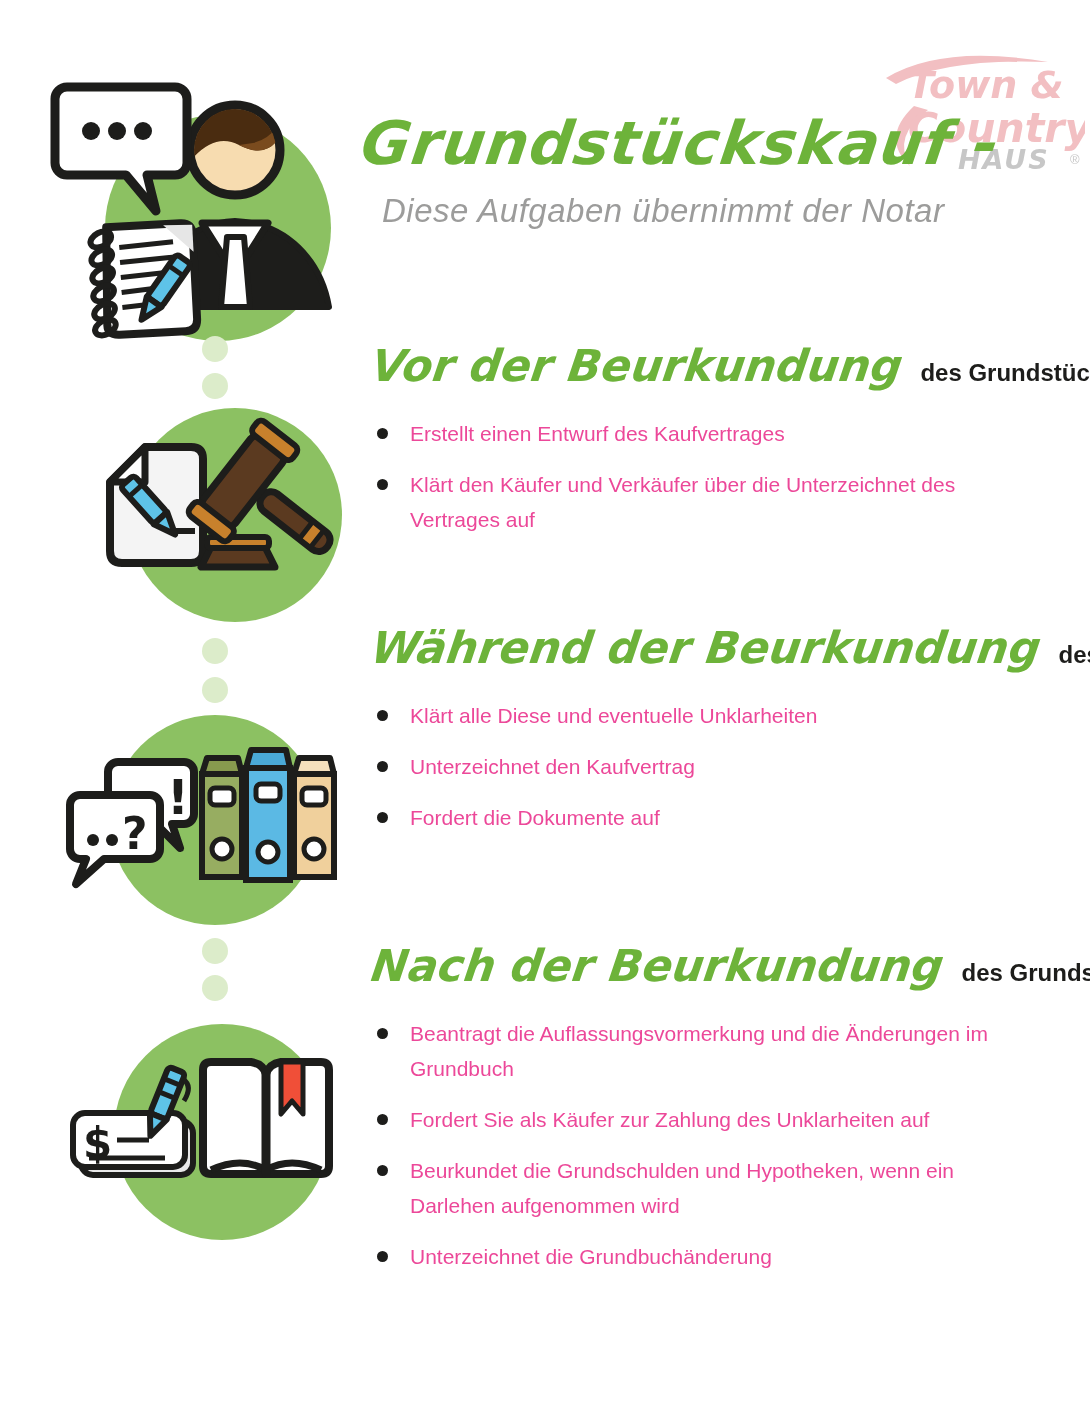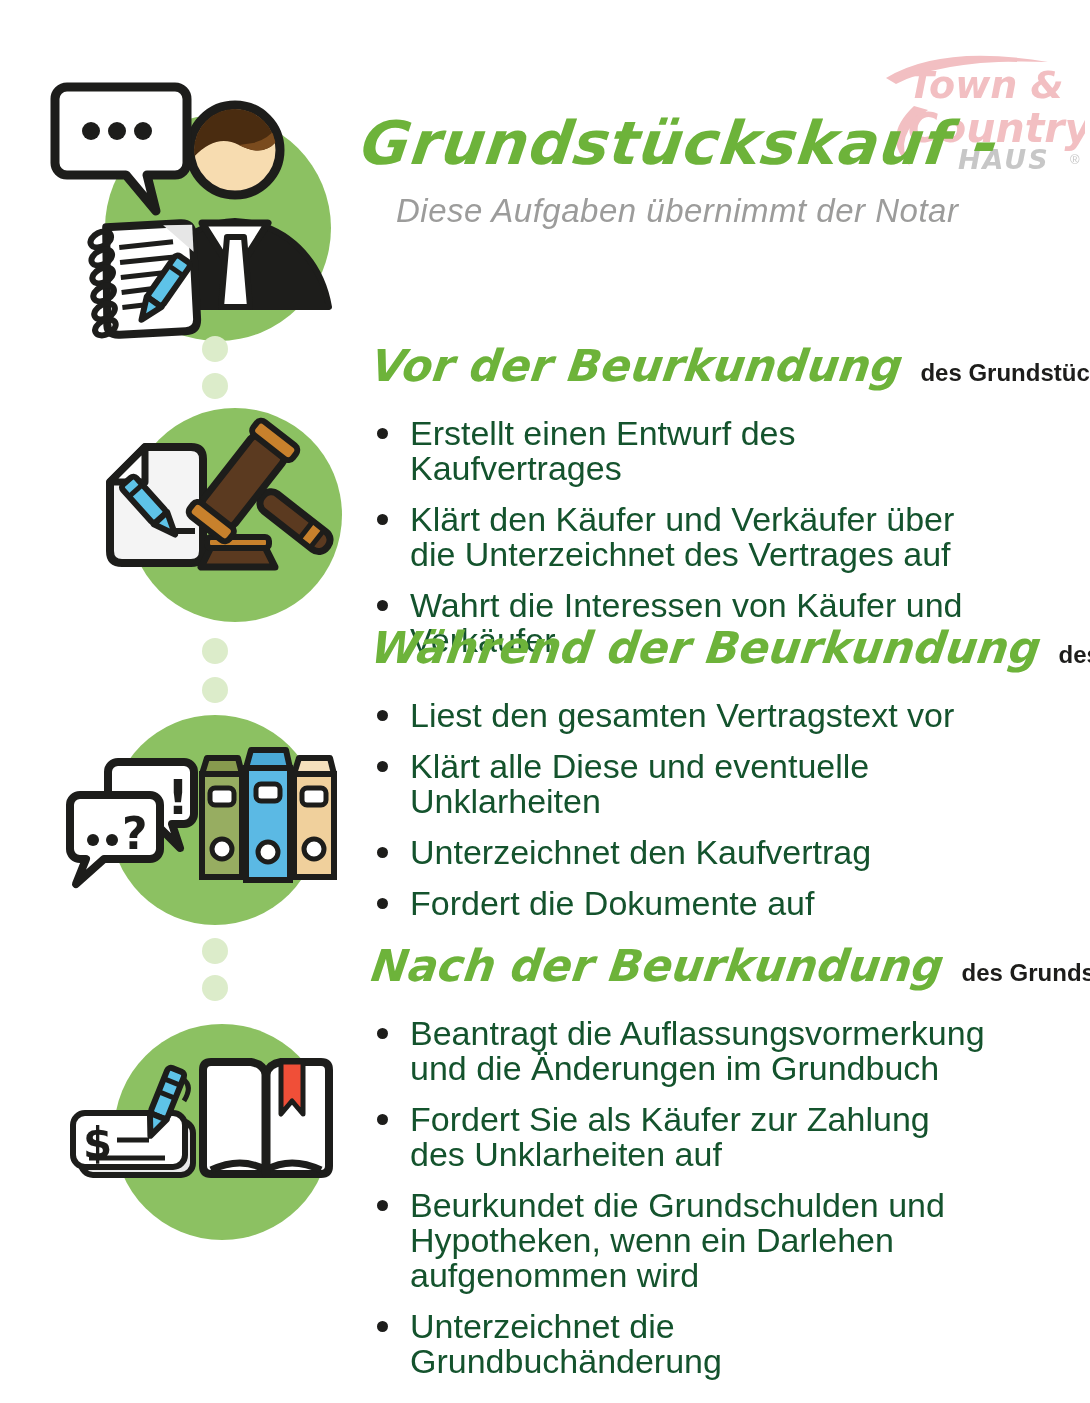--- a/index.html
+++ b/index.html
@@ -12,38 +12,38 @@
   .logo-box { position:absolute; left:880px; top:42px; width:205px; height:130px; }
 
   .title-block { position:absolute; left:362px; top:108px; width:700px; }
   .page-title {
     font-family:"DejaVu Sans", sans-serif;
     font-size:60px; font-weight:700; font-style:italic;
     color:#6db33a; display:inline-block; transform:skewX(-8deg);
     letter-spacing:1px;
   }
   .page-subtitle {
-    margin-top:14px; margin-left:34px;
+    margin-top:14px; margin-left:20px;
     font-size:33px; font-style:italic; color:#9c9c9b; letter-spacing:0.5px;
   }
 
   .section { position:absolute; left:372px; width:640px; }
   .section-heading { display:flex; align-items:baseline; height:64px; white-space:nowrap; }
   .heading-script {
     font-family:"DejaVu Sans", sans-serif;
     font-size:44px; font-weight:700; font-style:italic;
     color:#6db33a; display:inline-block; transform:skewX(-8deg);
   }
   .heading-suffix {
     font-size:24px; font-weight:700; color:#1d1d1b; margin-left:18px;
   }
   .bullet-list { list-style:none; margin-top:12px; width:620px; }
   .bullet-list li {
     position:relative; padding-left:38px; margin-bottom:16px;
-    font-size:34px; line-height:35px; color:#14532d;
+    font-size:21px; line-height:35px; color:#ec4899;
   }
   .bullet-list li::before {
     content:""; position:absolute; left:5px; top:12px;
     width:11px; height:11px; border-radius:50%; background:#1d1d1b;
   }
 </style>
 </head>
 <body>
 
 <div class="page">
@@ -204,31 +204,29 @@
   </svg>
 
   <div class="section" style="top:340px;">
     <div class="section-heading">
       <span class="heading-script">Vor der Beurkundung</span>
       <span class="heading-suffix">des Grundstücks</span>
     </div>
     <ul class="bullet-list">
       <li>Erstellt einen Entwurf des Kaufvertrages</li>
       <li>Klärt den Käufer und Verkäufer über die Unterzeichnet des Vertrages auf</li>
-      <li>Wahrt die Interessen von Käufer und Verkäufer</li>
     </ul>
   </div>
 
   <div class="section" style="top:622px;">
     <div class="section-heading">
       <span class="heading-script">Während der Beurkundung</span>
       <span class="heading-suffix">des Grundstücks</span>
     </div>
     <ul class="bullet-list">
-      <li>Liest den gesamten Vertragstext vor</li>
       <li>Klärt alle Diese und eventuelle Unklarheiten</li>
       <li>Unterzeichnet den Kaufvertrag</li>
       <li>Fordert die Dokumente auf</li>
     </ul>
   </div>
 
   <div class="section" style="top:940px;">
     <div class="section-heading">
       <span class="heading-script">Nach der Beurkundung</span>
       <span class="heading-suffix">des Grundstücks</span>

